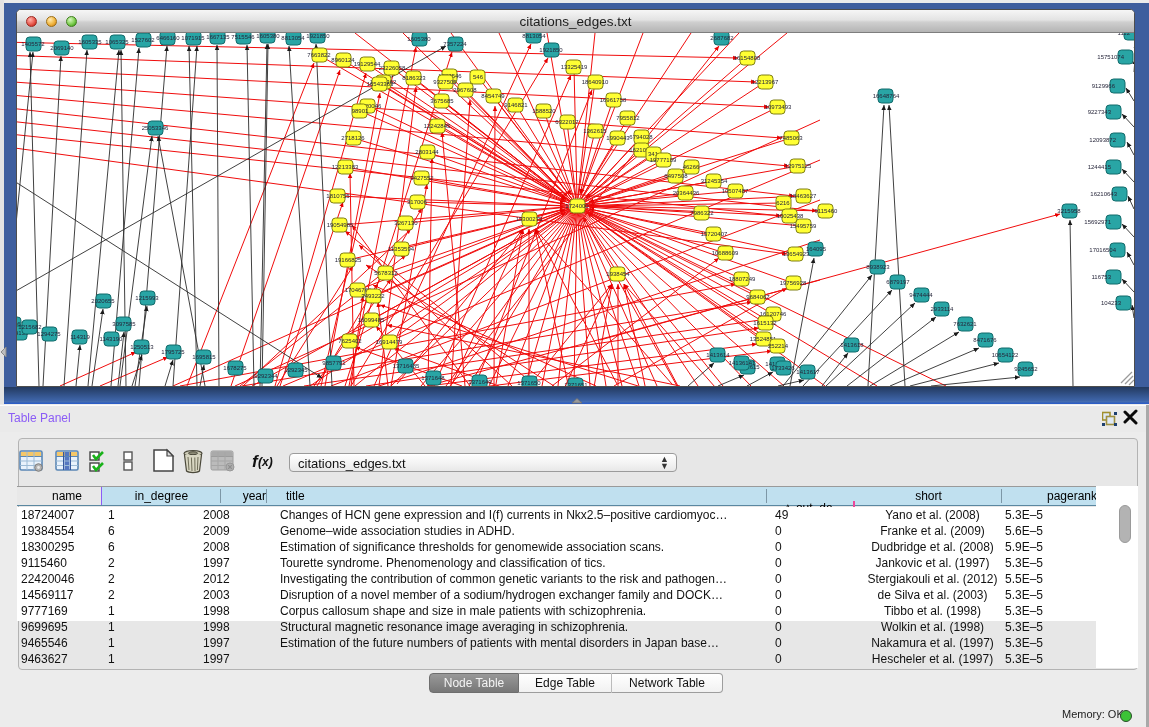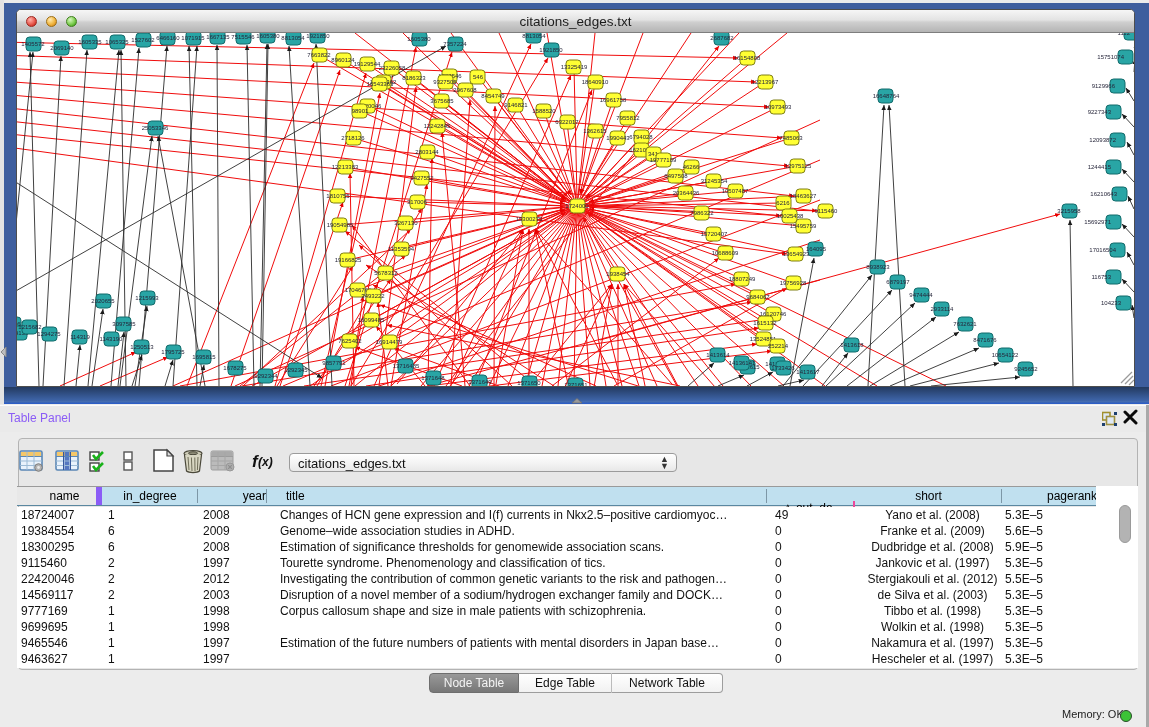--- a/index.html
+++ b/index.html
@@ -32,21 +32,21 @@
 #tpx { left:1123px; top:409px; }
 #panel { left:18px; top:438px; width:1120px; height:232px; background:#e7e7e7;
   border:1px solid #b3b3b3; border-radius:4px; }
 #combo { left:289px; top:453px; width:388px; height:19px; border:1px solid #9b9b9b; border-radius:4px;
   background:linear-gradient(#ffffff,#f2f2f2 60%,#e8e8e8); }
 #combotext { left:8px; top:2px; font-size:13px; color:#111; position:absolute; }
 #combostep { right:7px; top:2px; position:absolute; font-size:9px; color:#333; line-height:7px; text-align:center; }
 #thead { left:17px; top:486px; width:1079px; height:20px; background:#c0e0ef;
   border-top:1px solid #9a9a9a; border-bottom:1px solid #5a87a0; font-size:12px; color:#000; }
 #thead span { position:absolute; top:2px; }
-#tbody { left:17px; top:507px; width:1079px; height:161px; background:#fff; font-size:12px; color:#111; }
+#tbody { left:17px; top:507px; width:1079px; height:114px; background:#fff; font-size:12px; color:#111; }
 .tr { position:relative; height:16px; white-space:nowrap; }
 .tr span { position:absolute; top:1px; }
 .c1 { left:4px; } .c2 { left:91px; } .c3 { left:186px; } .c4 { left:263px; }
 .c5 { left:758px; } .c6 { left:828px; width:175px; text-align:center; } .c7 { left:988px; }
 #rightwhite { left:1096px; top:486px; width:42px; height:182px; background:#fff; }
 #thumb { left:1119px; top:505px; width:12px; height:38px; background:#b3b3b3; border:1px solid #9a9a9a; border-radius:6px; }
 #tabs { left:429px; top:673px; height:20px; font-size:12px; }
 .seg { position:absolute; top:0; height:20px; line-height:19px; text-align:center; }
 #seg1 { left:0; width:90px; background:linear-gradient(#999,#777); color:#f4f4f4;
   border:1px solid #6e6e6e; border-radius:4px 0 0 4px; }
@@ -732,22 +732,22 @@
  <text x="252" y="19" font-family="Liberation Serif, serif" font-style="italic" font-weight="bold" font-size="17" fill="#111">f</text>
       <text x="258" y="18" font-family="Liberation Serif, serif" font-style="italic" font-weight="bold" font-size="12" fill="#111">(x)</text>
 </svg>
 
   <div class="abs" id="combo">
       <span id="combotext">citations_edges.txt</span>
       <span id="combostep">▲<br>▼</span>
     </div>
 
   <div class="abs" id="thead">
-    <span style="left:0;width:85px;text-align:center;text-indent:16px;background:#e8e8e8;height:18px;top:0;padding-top:2px;border-right:6px solid #8b5cf6;">name</span>
-    <span style="left:86px;width:95px;text-align:center;border-right:1px solid #7d97a6;">in_degree</span>
+    <span style="left:0;width:85px;text-align:center;text-indent:16px;background:#e8e8e8;height:18px;top:0;padding-top:2px;border-right:1px solid #8b5cf6;">name</span>
+    <span style="left:86px;width:118px;text-align:center;border-right:1px solid #7d97a6;">in_degree</span>
     <span style="left:182px;width:68px;text-align:right;text-indent:15px;border-right:1px solid #7d97a6;">year</span>
     <span style="left:257px;width:493px;text-align:left;text-indent:12px;border-right:1px solid #7d97a6;">title</span>
     <span style="left:763px;width:75px;border-right:2px solid #ec4899;margin-top:12px;">&nbsp;△ out_de…</span>
     <span style="left:828px;width:157px;text-align:center;text-indent:11px;border-right:1px solid #7d97a6;">short</span>
     <span style="left:986px;width:92px;text-align:center;text-indent:6px;margin-left:20px;">pagerank</span>
   </div>
   <div class="abs" id="rightwhite"></div>
   <div class="abs" id="tbody">
       <div class="tr">
         <span class="c1">18724007</span>
@@ -809,20 +809,21 @@
         <span class="c3">1998</span>
         <span class="c4">Corpus callosum shape and size in male patients with schizophrenia.</span>
         <span class="c5">0</span>
         <span class="c6">Tibbo et al. (1998)</span>
         <span class="c7">5.3E–5</span>
       </div>
       <div class="tr">
         <span class="c1">9699695</span>
         <span class="c2">1</span>
         <span class="c3">1998</span>
+        <span class="c4">Structural magnetic resonance image averaging in schizophrenia.</span>
         <span class="c5">0</span>
         <span class="c6">Wolkin et al. (1998)</span>
         <span class="c7">5.3E–5</span>
       </div>
       <div class="tr">
         <span class="c1">9465546</span>
         <span class="c2">1</span>
         <span class="c3">1997</span>
         <span class="c4">Estimation of the future numbers of patients with mental disorders in Japan base…</span>
         <span class="c5">0</span>

